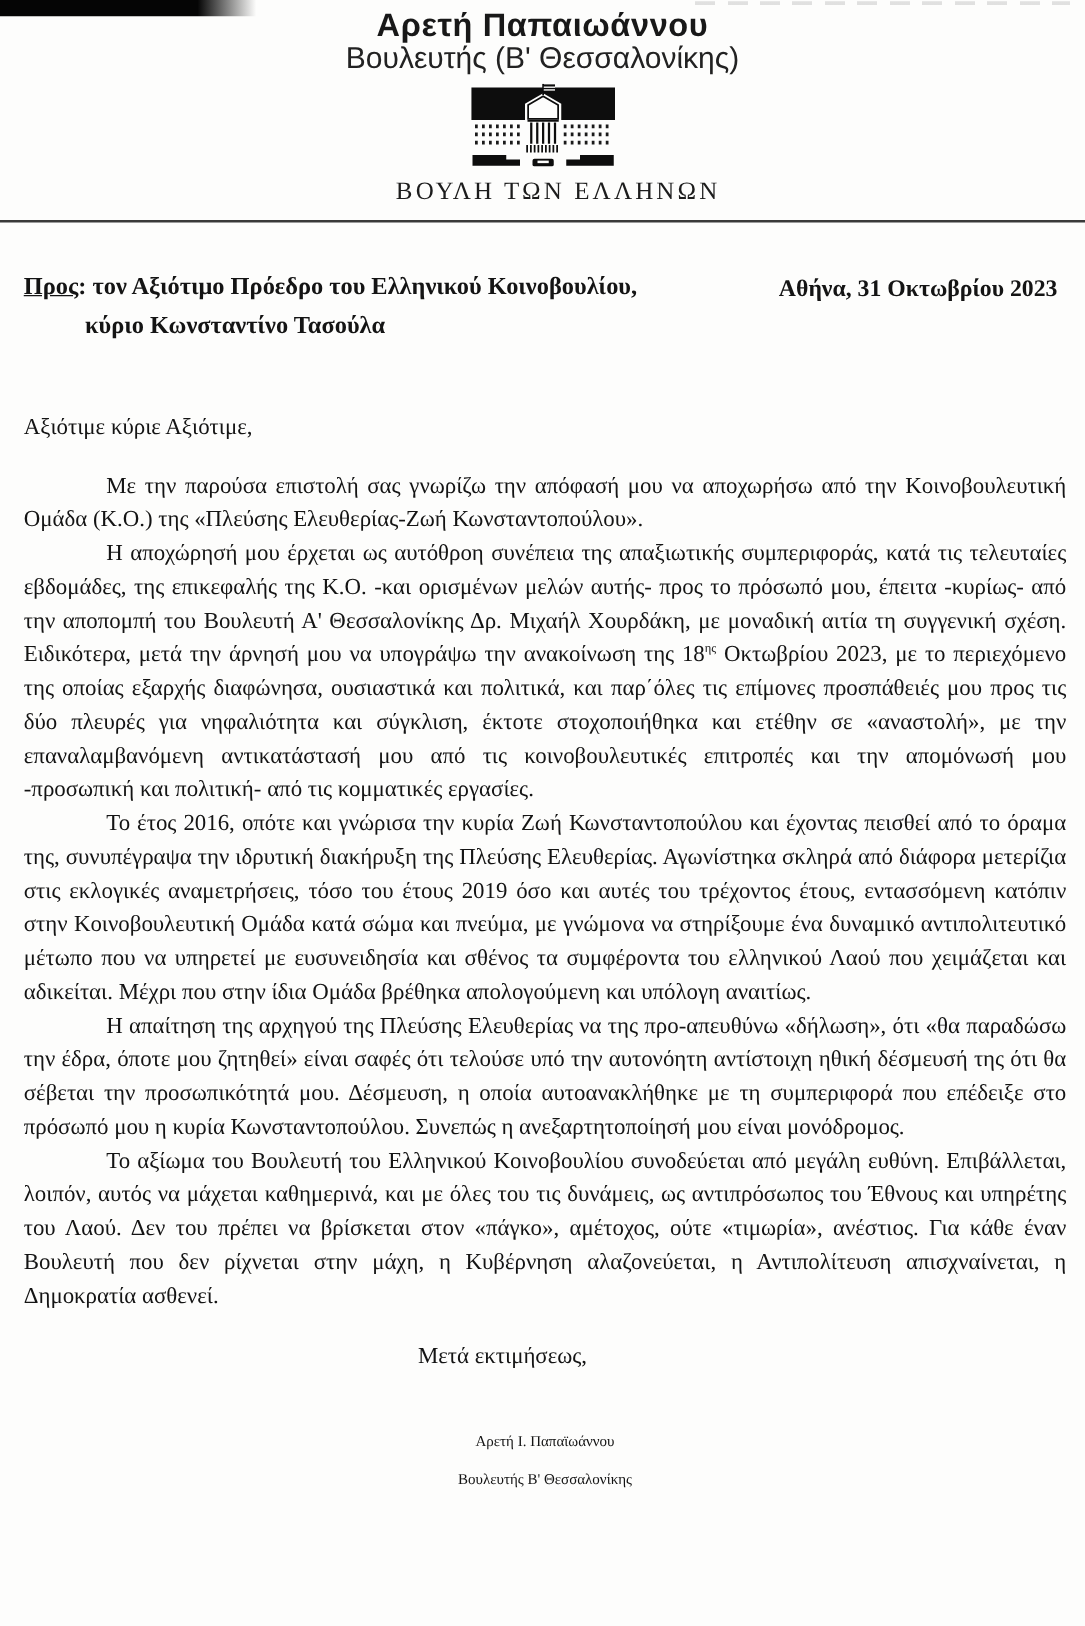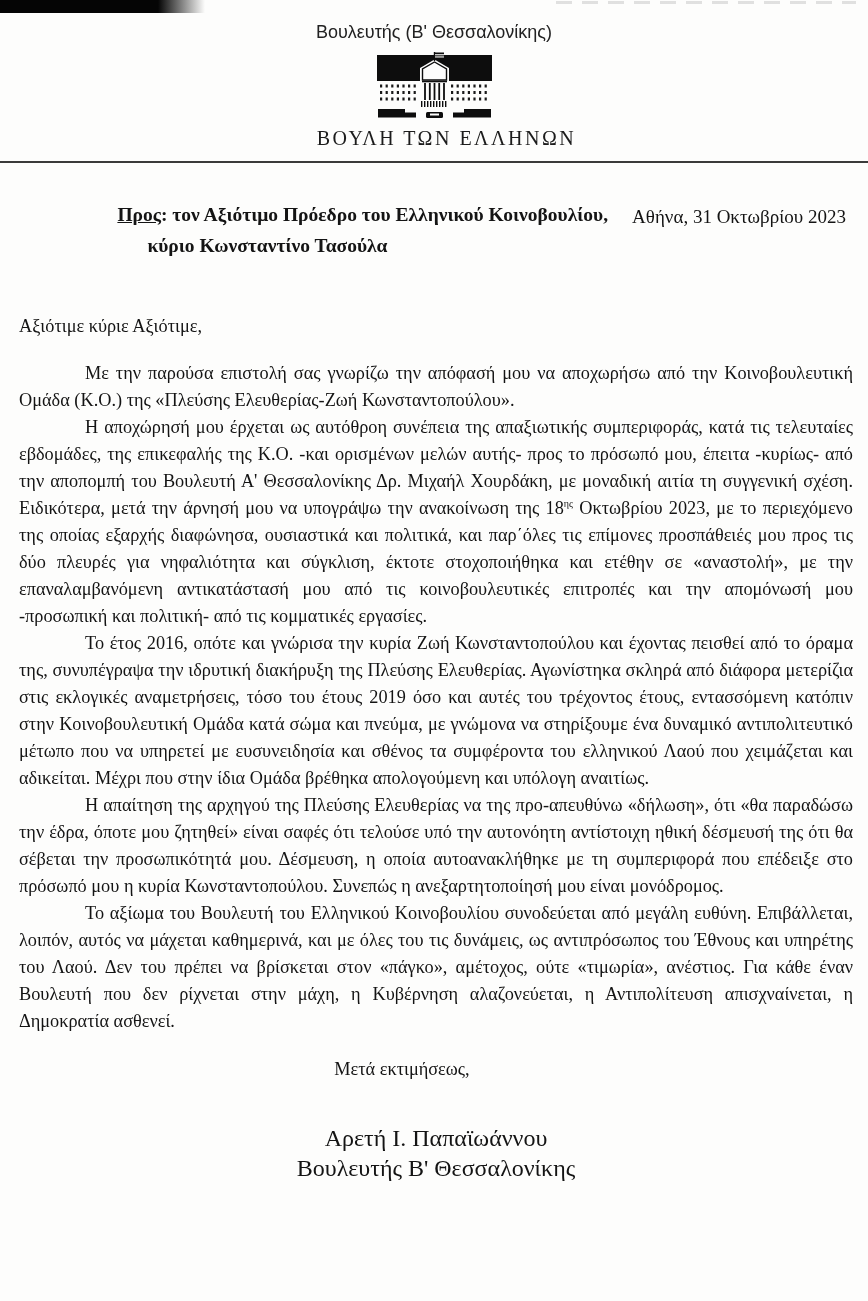--- a/index.html
+++ b/index.html
@@ -22,67 +22,68 @@
     background: repeating-linear-gradient(90deg, #bdbdbd 0 16px, transparent 16px 26px);
   }
   .letterhead { text-align: center; padding-top: 5px; }
   .hdr-name {
     font-family: "Liberation Sans", sans-serif;
     font-weight: 700; font-size: 26px; line-height: 30px; letter-spacing: .5px;
     color: #181818;
   }
   .hdr-role {
     font-family: "Liberation Sans", sans-serif;
-    font-size: 18px; line-height: 22px; margin-top: 16px; color: #222;
+    font-size: 24px; line-height: 22px; margin-top: 1px; color: #222;
   }
   .logo-wrap { margin-top: 9px; height: 72px; }
   .logo-wrap svg { display: inline-block; }
   .institution {
     font-size: 20px; letter-spacing: 2.5px; margin-top: 3px; line-height: 23px;
     color: #1c1c1c;
     padding-left: 25px;
   }
   .rule {
     border: none; border-top: 2px solid #3a3a3a;
     margin: 11px 0 0 0;
   }
   .meta {
-    display: flex; justify-content: flex-end; align-items: flex-start;
+    display: flex; justify-content: space-between; align-items: flex-start;
     padding: 36px 22px 0 19px;
     font-size: 19.5px; line-height: 31px; gap: 24px;
   }
   .to-block { font-weight: 700; }
   .to-label { text-decoration: underline; }
-  .to-line2 { margin-left: 30px; }
-  .date-line { font-weight: 400; font-size: 19px; white-space: nowrap; padding-top: 2px; }
+  .to-line2 { margin-left: 49px; }
+  .date-line { font-weight: 700; font-size: 19px; white-space: nowrap; padding-top: 2px; }
   .letter-body {
     padding: 0 15px 0 19px;
     font-size: 18.3px; line-height: 27px;
     text-align: justify;
   }
   .salutation { margin: 52px 0 0 0; }
   .para { margin: 0; text-indent: 66px; }
   .para.first { margin-top: 20px; }
   .para sup { font-size: 10px; line-height: 0; vertical-align: super; }
   .valediction {
     margin-top: 21px; text-align: center;
     transform: translateX(-34px);
     text-indent: 0;
   }
   .signature-block {
-    margin-top: 40px; text-align: center; line-height: 30px; font-size: 24px;
+    margin-top: 40px; text-align: center; line-height: 30px; font-size: 12px;
   }
 </style>
 </head>
 <body>
 
 <div class="scan-bar"></div>
 <div class="top-noise"></div>
 
 <header class="letterhead">
+  <div class="hdr-name">Αρετή Παπαιωάννου</div>
   <div class="hdr-role">Βουλευτής (Β' Θεσσαλονίκης)</div>
   <div class="logo-wrap">
     <svg width="115" height="72" viewBox="0 0 115 72" xmlns="http://www.w3.org/2000/svg" aria-hidden="true">
 
       <rect x="0" y="3" width="115" height="26" fill="#0d0d0d"></rect>
 
       <polygon points="43,29 43,16 57.5,7.5 72,16 72,29" fill="#fdfdfc"></polygon>
 
       <rect x="56.8" y="0" width="1.4" height="9" fill="#0d0d0d"></rect>
       <rect x="58" y="0.5" width="9" height="6.5" fill="#0d0d0d"></rect>

